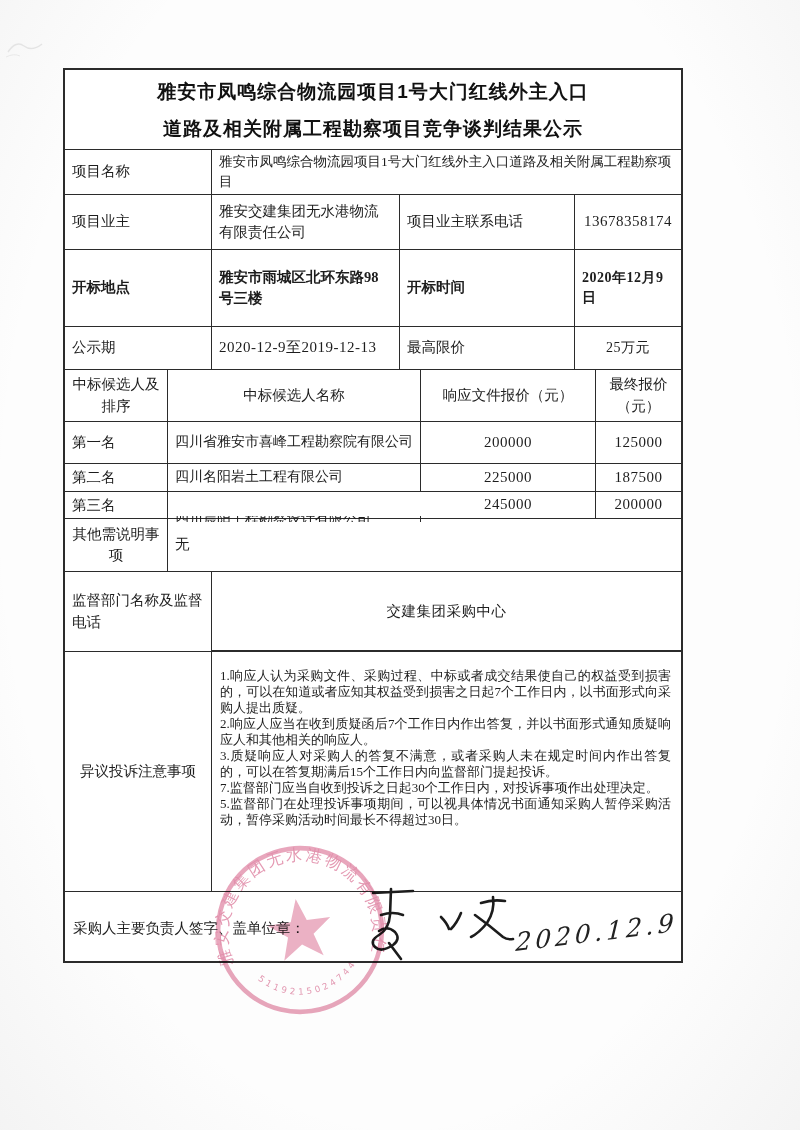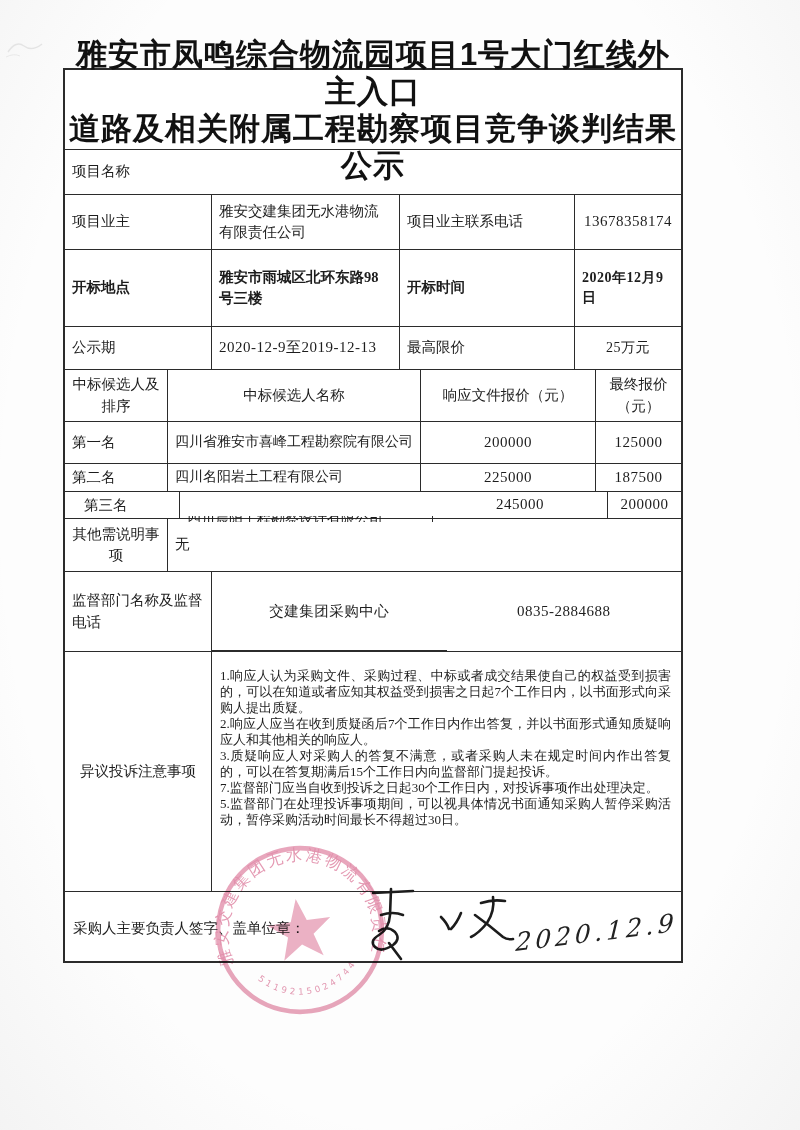--- a/index.html
+++ b/index.html
@@ -37,41 +37,41 @@
   .cell:last-child{ border-right:none; }
   .center{ justify-content:center; text-align:center; }
   .num{ font-size:15px; justify-content:center; text-align:left; letter-spacing:.5px; }
 
   .title-block{
     height:80px; display:flex; flex-direction:column; justify-content:center;
     border-bottom:1.5px solid #2b2b2b;
   }
   .title-line{
     text-align:center; font-family:"Liberation Sans","DejaVu Sans",sans-serif;
-    font-weight:800; font-size:31px; line-height:37px; letter-spacing:1px; color:#111;
+    font-weight:800; font-size:19px; line-height:37px; letter-spacing:1px; color:#111;
   }
 
   .colA{ width:147px; }
   .colB{ width:188px; }
   .colC{ width:175px; }
   .colD{ flex:1; }
   .colBCD{ flex:1; }
   .c1{ width:103px; }
   .c2{ width:253px; }
   .c3{ width:175px; }
   .c4{ flex:1; }
 
   .h-name{ height:45px; }
   .h-owner{ height:55px; }
   .h-place{ height:77px;font-weight:bold; }
   .h-pub{ height:43px; }
   .h-chead{ height:52px; }
   .h-cand1{ height:42px; }
   .h-cand2{ height:28px; }
-  .h-cand3{ height:27px;padding-left:12px; }
+  .h-cand3{ height:27px; }
   .h-other{ height:53px; }
   .h-super{ height:80px; }
   .h-obj{ height:240px; }
   .h-sign{ height:73px; }
 
   .stack{ flex:1; display:flex; padding:0; }
   .stack > div{
     flex:1; display:flex; align-items:center; justify-content:center;
     font-size:15px; letter-spacing:.5px;
   }
@@ -112,20 +112,21 @@
 
 <div class="doc-table">
 
   <div class="title-block">
     <div class="title-line">雅安市凤鸣综合物流园项目1号大门红线外主入口</div>
     <div class="title-line">道路及相关附属工程勘察项目竞争谈判结果公示</div>
   </div>
 
   <div class="row h-name">
     <div class="cell colA">项目名称</div>
+    <div class="cell colBCD" style="font-size:13.5px;">雅安市凤鸣综合物流园项目1号大门红线外主入口道路及相关附属工程勘察项目</div>
   </div>
 
   <div class="row h-owner">
     <div class="cell colA">项目业主</div>
     <div class="cell colB">雅安交建集团无水港物流有限责任公司</div>
     <div class="cell colC">项目业主联系电话</div>
     <div class="cell colD num">13678358174</div>
   </div>
 
   <div class="row h-place">
@@ -170,21 +171,20 @@
 
   <div class="row h-other">
     <div class="cell c1 center">其他需说明事项</div>
     <div class="cell" style="flex:1;">无</div>
   </div>
 
   <div class="row h-super">
     <div class="cell colA">监督部门名称及监督电话</div>
     <div class="stack">
       <div>交建集团采购中心</div>
-      <div>0835-2884688</div>
     </div>
   </div>
 
   <div class="row h-obj">
     <div class="cell colA center">异议投诉注意事项</div>
     <div class="cell obj-content">
       <p>1.响应人认为采购文件、采购过程、中标或者成交结果使自己的权益受到损害的，可以在知道或者应知其权益受到损害之日起7个工作日内，以书面形式向采购人提出质疑。</p>
       <p>2.响应人应当在收到质疑函后7个工作日内作出答复，并以书面形式通知质疑响应人和其他相关的响应人。</p>
       <p>3.质疑响应人对采购人的答复不满意，或者采购人未在规定时间内作出答复的，可以在答复期满后15个工作日内向监督部门提起投诉。</p>
       <p>7.监督部门应当自收到投诉之日起30个工作日内，对投诉事项作出处理决定。</p>

